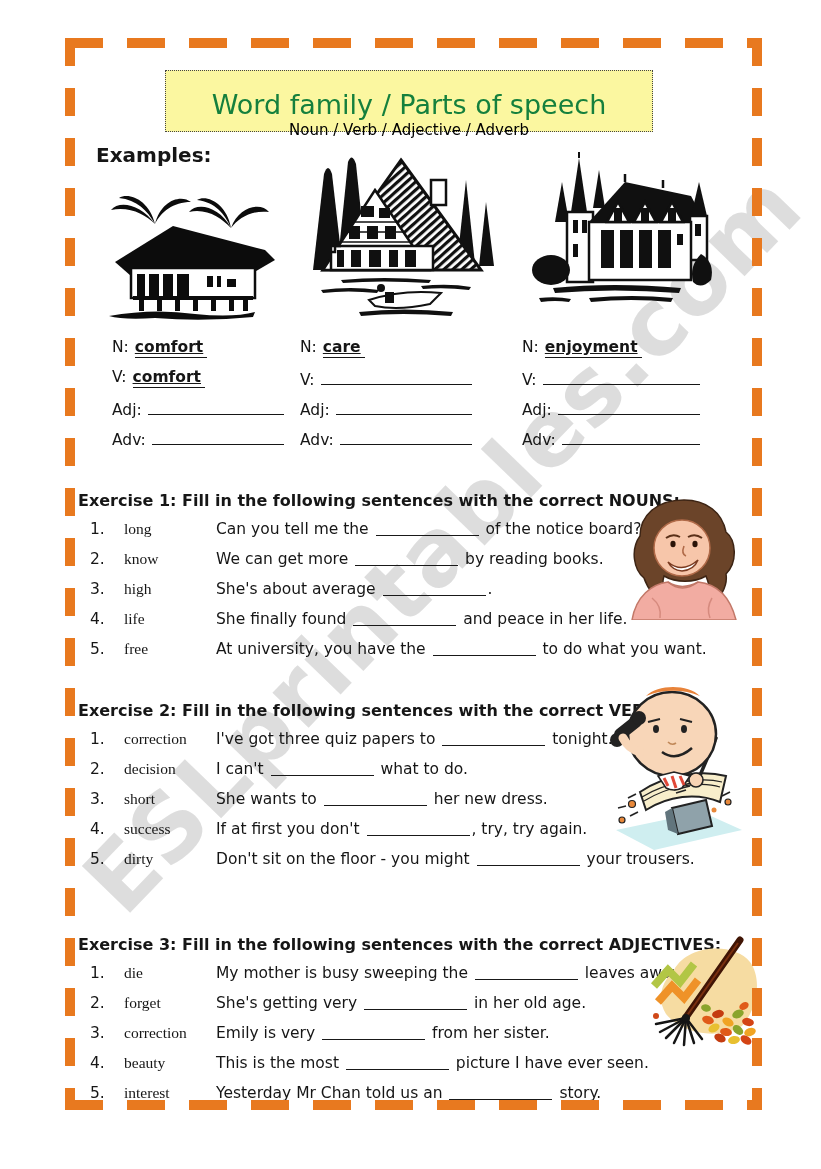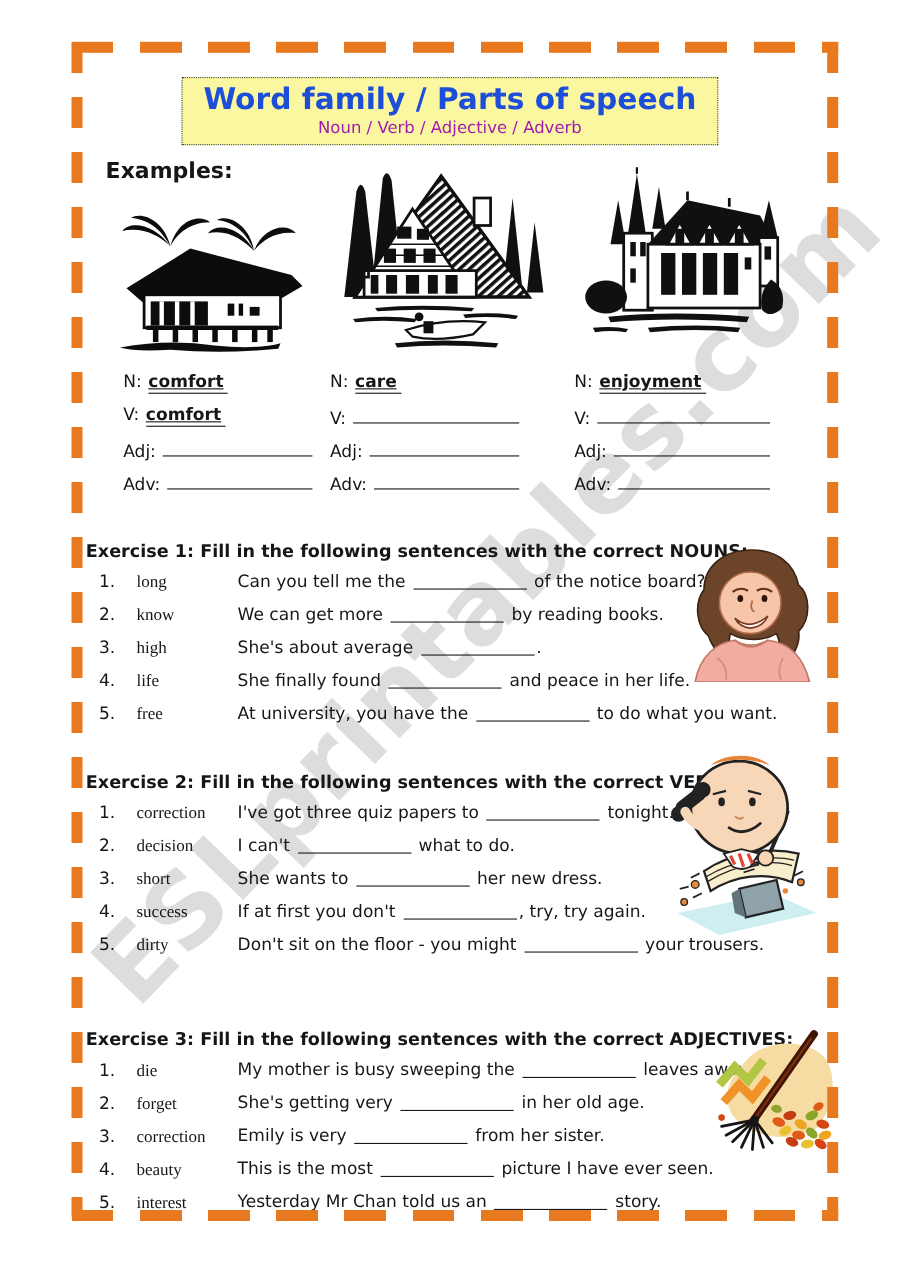--- a/index.html
+++ b/index.html
@@ -20,22 +20,22 @@
   .watermark{position:absolute;left:-45px;top:498px;width:960px;z-index:0;
     text-align:center;transform:rotate(-46deg);
     font-size:92px;font-weight:bold;letter-spacing:1px;
     color:#bdbdbd;opacity:0.5;white-space:nowrap;pointer-events:none;}
 
   .content{position:absolute;inset:0;z-index:1;}
 
   
   .title-box{position:absolute;left:165px;top:70px;width:488px;height:62px;
     background:#fbf7a0;border:1px dotted #444;text-align:center;box-sizing:border-box;}
-  .title-main{font-size:27px;font-weight:bold;color:#1d4ed8;margin-top:5px;line-height:30px;}
-  .title-sub{font-size:15px;color:#a21caf;margin-top:1px;}
+  .title-main{font-size:27px;font-weight:normal;color:#15803d;margin-top:19px;line-height:30px;}
+  .title-sub{font-size:15px;color:#000000;margin-top:1px;}
 
   .examples-label{position:absolute;left:96px;top:143px;font-size:20px;font-weight:bold;}
 
   
   .img-abs{position:absolute;}
   .house1{left:103px;top:190px;width:185px;height:132px;}
   .house2{left:303px;top:152px;width:200px;height:170px;}
   .house3{left:513px;top:150px;width:205px;height:172px;}
 
   

